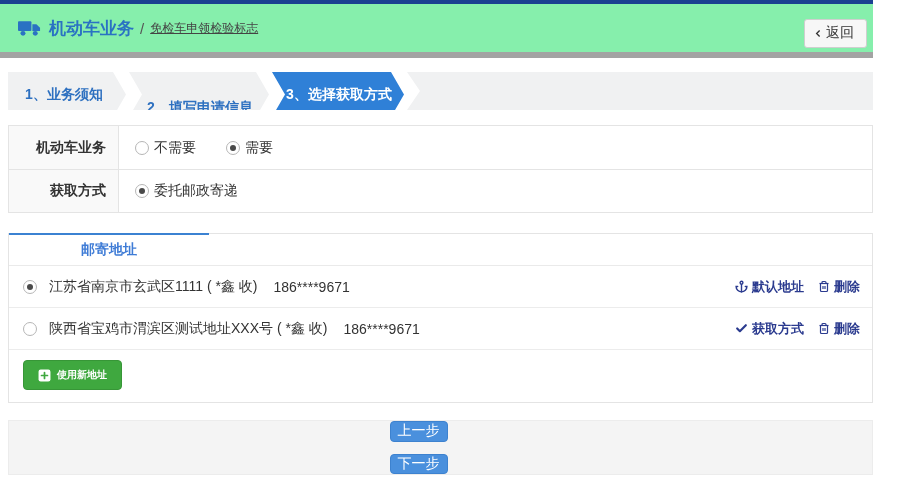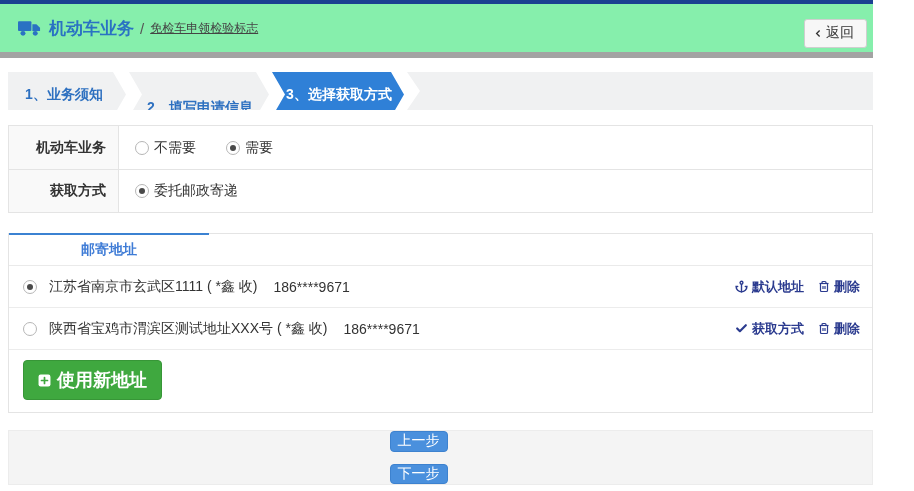--- a/index.html
+++ b/index.html
@@ -93,21 +93,21 @@
   .addr-spacer { flex: 1; }
   .alink {
     display: inline-flex; align-items: center; gap: 4px;
     color: #2b3b8f; font-weight: bold; font-size: 13px;
     text-decoration: none; cursor: pointer; margin-left: 14px;
   }
   .addr-new { padding: 10px 0 12px 14px; }
   .green-btn {
     display: inline-flex; align-items: center; gap: 6px;
     background: #3fa83f; color: #fff; border: 1px solid #379637; border-radius: 4px;
-    padding: 7px 14px; font-size: 18px; font-weight: bold; cursor: pointer;
+    padding: 7px 14px; font-size: 10px; font-weight: bold; cursor: pointer;
     font-family: "Liberation Sans", sans-serif;
   }
 
   
   .footer-bar {
     width: 865px; height: 55px; margin: 17px 0 0 8px;
     background: #f4f4f4; border: 1px solid #ececec;
     display: flex; align-items: center; justify-content: flex-end;
     padding-right: 44px; gap: 12px; flex-direction: column;
   }

